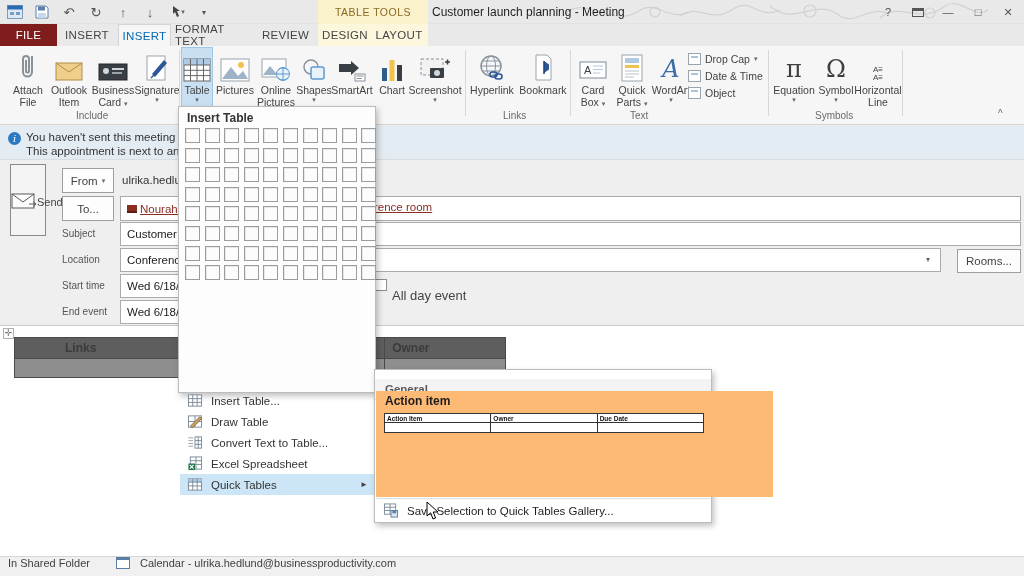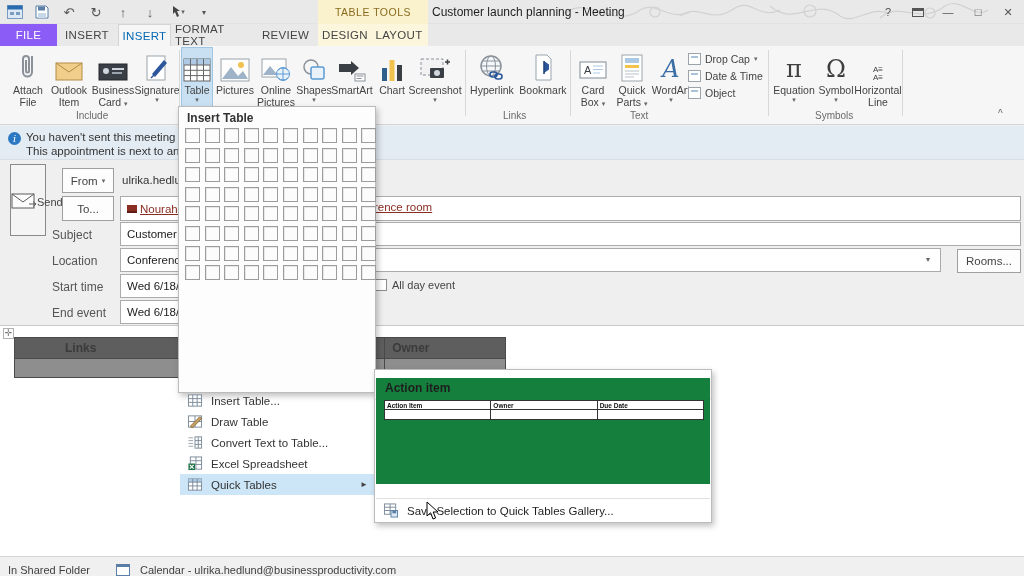--- a/index.html
+++ b/index.html
@@ -18,21 +18,21 @@
   .win-title { left:432px; top:0; height:24px; display:flex; align-items:center; font-size:12px; color:#1e1e1e; }
   .ornament { left:560px; top:0; pointer-events:none; opacity:.55; }
   .win-ctrls { right:4px; top:0; height:24px; display:flex; align-items:center; gap:6px; color:#555; }
   .win-ctrls .wc { width:24px; height:20px; display:flex; align-items:center; justify-content:center; font-size:11px; }
   .wc-box { width:12px; height:9px; border:1px solid #555; border-top:3px solid #555; }
 
   
   .tabrow { left:0; top:24px; width:1024px; height:22px; background:#e9e9e9; }
   .tab { position:absolute; top:0; height:22px; display:flex; align-items:center; justify-content:center;
          font-size:11.5px; color:#444; letter-spacing:.3px; }
-  .tab-file { left:0; width:57px; background:#8b5cf6; color:#fff; }
+  .tab-file { left:0; width:57px; background:#7f1d1d; color:#fff; }
   .tab-active { background:#f6f6f6; color:#0068b4; border:1px solid #d4d4d4; border-bottom:none; }
   .ctx-tabs-bg { left:318px; top:0; width:110px; height:22px; background:#fbf6dc; }
 
   
   .ribbon { left:0; top:46px; width:1024px; height:79px; background:#f6f6f6; border-bottom:1px solid #d4d4d4; }
   .rsep { position:absolute; top:4px; width:1px; height:66px; background:#d8d8d8; }
   .rbtn { position:absolute; top:2px; height:68px; display:flex; flex-direction:column; align-items:center;
           font-size:10.5px; color:#444; text-align:center; line-height:12px; }
   .rbtn .ric { height:36px; display:flex; align-items:flex-end; justify-content:center; padding-bottom:2px; }
   .rbtn .rlab { white-space:pre-line; }
@@ -55,30 +55,30 @@
                display:flex; align-items:center; justify-content:center; }
   .info-l1 { position:absolute; left:26px; top:5px; font-size:11.5px; color:#333; }
   .info-l2 { position:absolute; left:26px; top:19px; font-size:11.5px; color:#333; }
 
   
   .send-btn { left:10px; top:164px; width:36px; height:72px; border:1px solid #8a8a8a; background:#f4f4f4;
               display:flex; flex-direction:row; align-items:center; justify-content:space-between; padding:10px 0 6px; }
   .send-btn span { font-size:11px; color:#444; }
   .fbtn { position:absolute; left:62px; width:52px; height:25px; border:1px solid #9f9f9f; background:#fdfdfd;
           display:flex; align-items:center; justify-content:center; gap:4px; font-size:11.5px; color:#444; }
-  .flabel { position:absolute; left:52px; font-size:12px; color:#555; }
+  .flabel { position:absolute; left:62px; font-size:10px; color:#555; }
   .finput { position:absolute; background:#fff; border:1px solid #ababab; font-size:11.5px; color:#222;
             display:flex; align-items:center; padding:0 6px; overflow:hidden; white-space:nowrap; }
   .linkish { color:#8a2e23; text-decoration:underline; font-size:11.5px; }
   .book-ic { display:inline-block; width:10px; height:8px; background:#8a2e23; border-bottom:2px solid #5d1c14; margin-right:3px; }
   .combo-caret { position:absolute; left:926px; top:255px; font-size:8px; color:#666; }
   .rooms { left:957px; top:249px; width:64px; height:24px; border:1px solid #9f9f9f; background:#fdfdfd;
            display:flex; align-items:center; justify-content:center; font-size:11.5px; color:#444;text-align:right; }
   .chk { position:absolute; left:375px; top:279px; width:12px; height:12px; border:1px solid #8d8d8d; background:#fff; }
-  .chk-lab { position:absolute; left:392px; top:279px; font-size:11px; color:#444; }
+  .chk-lab { position:absolute; left:392px; top:288px; font-size:13px; color:#444; }
 
   
   .bodyarea { left:0; top:325px; width:1024px; height:231px; background:#fff; border-top:1px solid #c9c9c9; }
   .move-handle { position:absolute; left:3px; top:2px; width:11px; height:11px; border:1px solid #b0b0b0; background:#fdfdfd;
                  color:#777; font-size:9px; line-height:9px; text-align:center; }
   .btable { position:absolute; left:14px; top:11px; width:492px; border:1px solid #4a4a4a; border-collapse:collapse; }
   .btable .hrow { height:21px; background:#5e5e5e; }
   .btable .drow { height:19px; background:#8e8e8e; }
   .btable td { border:1px solid #4a4a4a; font-size:12px; color:#3b3b3b; font-weight:bold; padding:0 0 0 8px; }
   .btable .c1 { width:216px; padding-left:50px; }
@@ -96,34 +96,34 @@
            padding-left:7px; font-size:11.5px; color:#333; }
   .mitem-hl { background:#cde6f7; }
   .mitem .sub-arrow { position:absolute; right:6px; font-size:8px; color:#444; }
   .micon { width:16px; height:15px; flex:none; }
 
   
   .qsub { left:374px; top:369px; width:338px; height:154px; background:#fff; border:1px solid #bcbcbc;
           box-shadow:2px 3px 6px rgba(0,0,0,.25); z-index:31; }
   .qsec { position:absolute; left:0; top:0; width:336px; height:21px; background:#f3f3f3; border-bottom:1px solid #e4e4e4;
           display:flex; align-items:center; padding-left:10px; font-weight:bold; font-size:11.5px; color:#5a5a5a;margin-top:9px; }
-  .qtile { position:absolute; left:1px; top:8px; width:334px; height:106px; background:#15803d; }
+  .qtile { position:absolute; left:1px; top:21px; width:397px; height:106px; background:#fdba74; }
   .qtitle { position:absolute; left:9px; top:3px; font-weight:bold; font-size:12px; color:#1e1e1e; }
   .qprev { position:absolute; left:8px; top:22px; width:320px; border:1px solid #333; border-collapse:collapse; background:#fff; }
   .qprev td { border:1px solid #333; font-size:6.5px; font-weight:bold; color:#111; padding:0 2px; height:9px; width:33%; }
   .qprev .empty td { height:10px; font-weight:normal; }
   .qfooter { position:absolute; left:1px; top:128px; width:334px; height:24px; display:flex; align-items:center; gap:8px;
              padding-left:7px; font-size:11.5px; color:#1e1e1e; background:#fff; border-top:1px solid #e0e0e0; }
 
   
   .cursor { left:426px; top:501px; z-index:50; pointer-events:none; }
 
   
   .statusbar { left:0; top:556px; width:1024px; height:20px; background:#f0f0f0; border-top:1px solid #d6d6d6;
-               display:flex; align-items:flex-end; gap:10px; padding-left:8px; font-size:11px; color:#3f3f3f; }
+               display:flex; align-items:flex-start; gap:10px; padding-left:8px; font-size:11px; color:#3f3f3f; }
   .cal-ic { width:14px; height:12px; border:1px solid #5a7ea6; border-top:3px solid #5a7ea6; background:#fff; margin-left:16px; }
 </style>
 </head>
 <body>
 
 <div class="abs titlebar">
   <svg class="abs ornament" width="430" height="24" viewBox="0 0 430 24">
     <g fill="none" stroke="#bfbfbf" stroke-width="1.2">
       <path d="M5 14 C 25 -6, 55 30, 80 10 C 95 0, 110 22, 130 12"></path>
       <path d="M120 16 C 140 2, 150 26, 175 8 C 190 -2, 200 20, 220 10"></path>

